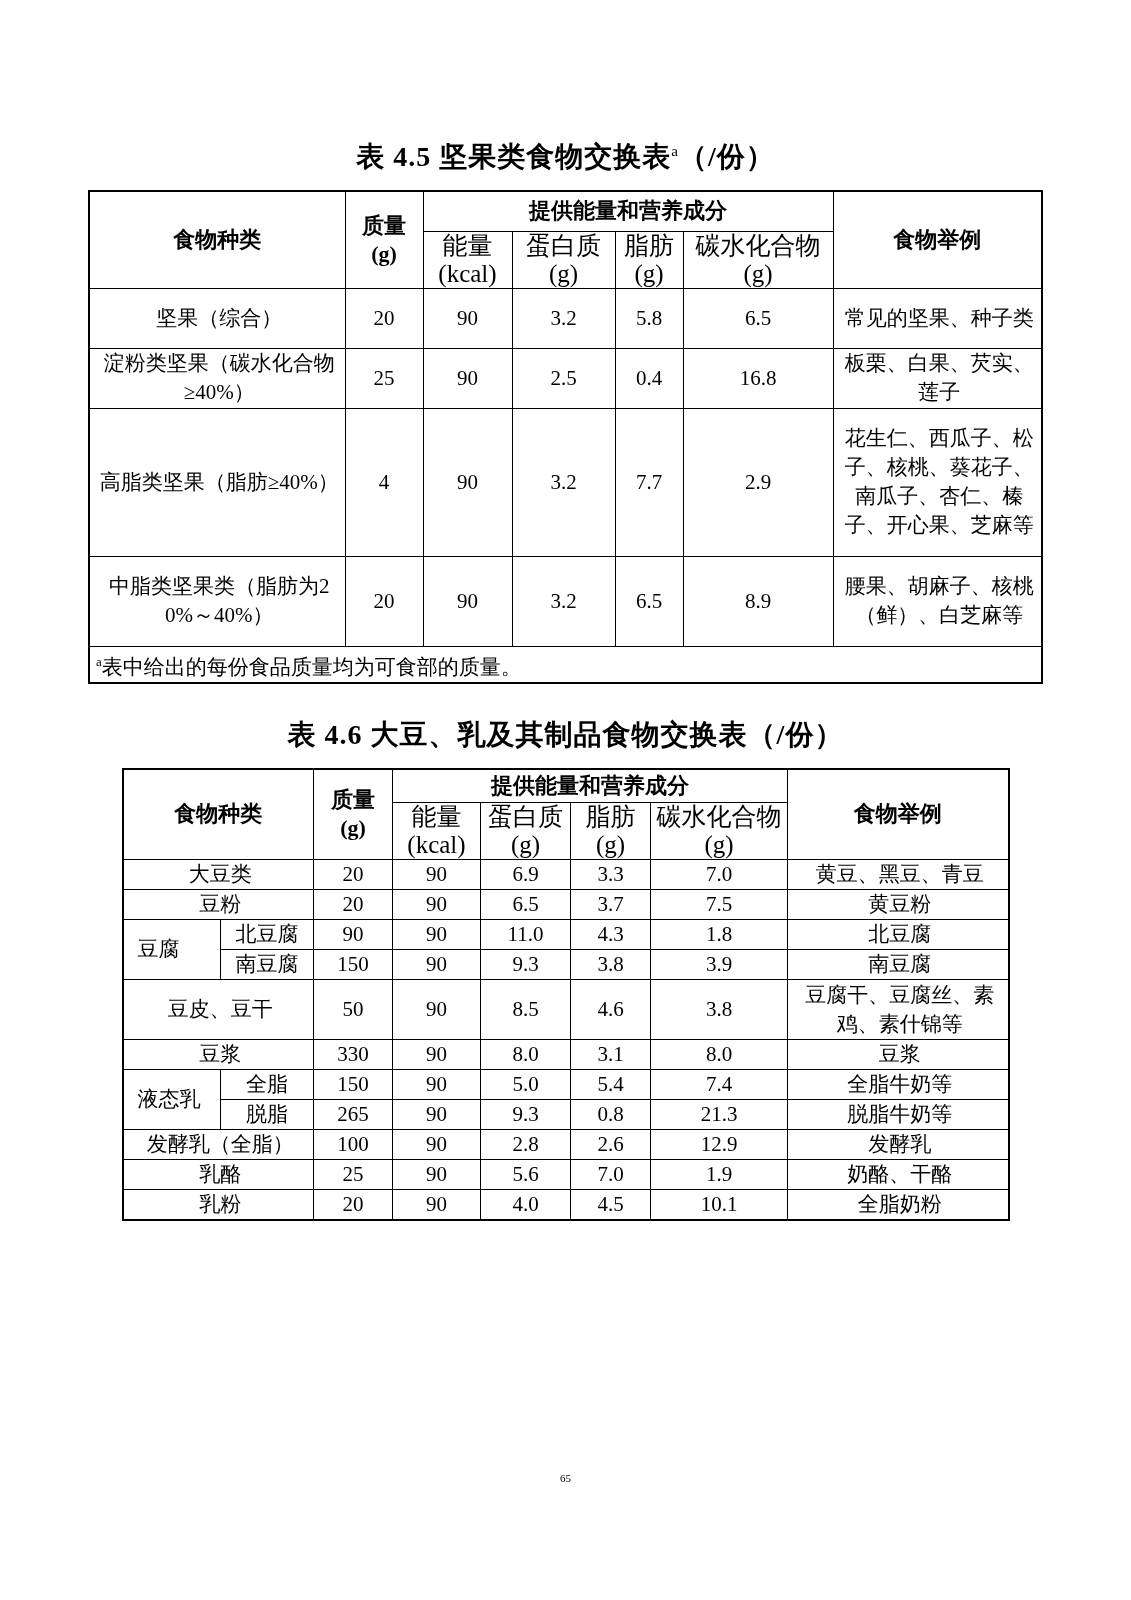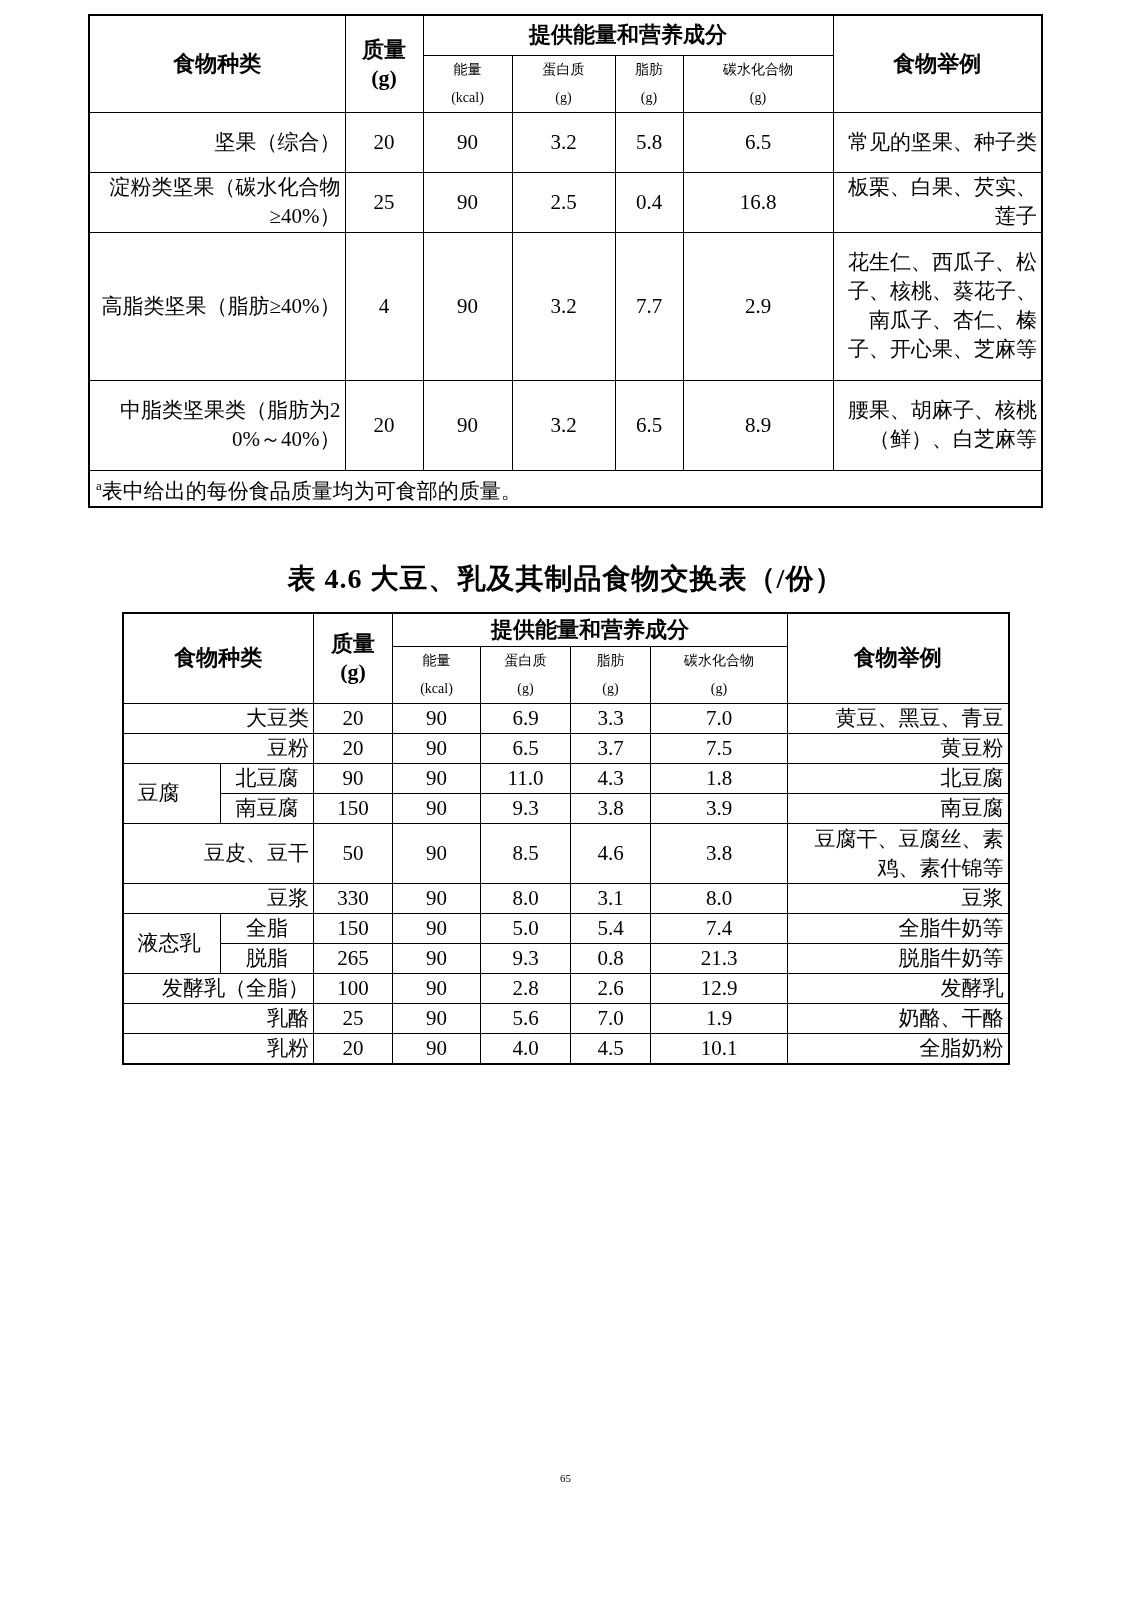--- a/index.html
+++ b/index.html
@@ -13,42 +13,42 @@
     font-family:"Liberation Serif","DejaVu Serif",serif;
     overflow:hidden;
   }
   .tbl-title {
     text-align:center;
     font-size:28px;
     font-weight:bold;
     letter-spacing:1px;
   }
   .title45 { padding-top:138px; }
-  .title46 { margin-top:52px; }
+  .title46 { margin-top:32px; }
   .tbl-title sup { font-size:15px; font-weight:normal; vertical-align:super; }
   table {
     border-collapse:collapse;
     table-layout:fixed;
     margin:14px auto 0 auto;
     border:2px solid #000;
   }
   td {
     border:1px solid #000;
     vertical-align:middle;
     font-size:21px;
     line-height:29px;
     overflow:hidden;
     word-break:break-all;
   }
   .t45 { width:953px; }
   .t46 { width:886px; }
   .hd { font-weight:bold; text-align:center; font-size:22px; line-height:28px; }
-  .sh { text-align:center; font-weight:normal; font-size:14px; line-height:28px; }
+  .sh { text-align:center; font-weight:normal; font-size:25px; line-height:28px; }
   .c  { text-align:center; }
-  .l  { text-align:right; padding-left:8px; padding-right:4px; }
+  .l  { text-align:center; padding-left:8px; padding-right:4px; }
   .grp { text-align:left; padding-left:14px; }
   .fn { text-align:left; padding-left:6px; font-size:21px; }
   .fn sup, .fnsup { font-size:13px; vertical-align:super; }
   .page-num {
     position:absolute;
     top:1472px; left:0;
     width:100%;
     text-align:center;
     font-size:11px;
   }
@@ -64,20 +64,23 @@
   .r46-h1 { height:34px; }
   .r46-h2 { height:56px; }
   .r46-s  { height:30px; }
   .r46-d  { height:60px; }
 </style>
 </head>
 <body>
 
 <div class="page">
 
+  <div class="tbl-title title45">
+    <span>表 4.5 坚果类食物交换表</span><sup>a</sup><span>（/份）</span>
+  </div>
 
   <table class="t45">
     <colgroup>
       <col style="width:256px">
         <col style="width:78px">
         <col style="width:89px">
         <col style="width:103px">
         <col style="width:68px">
         <col style="width:150px">
         <col style="width:209px">

